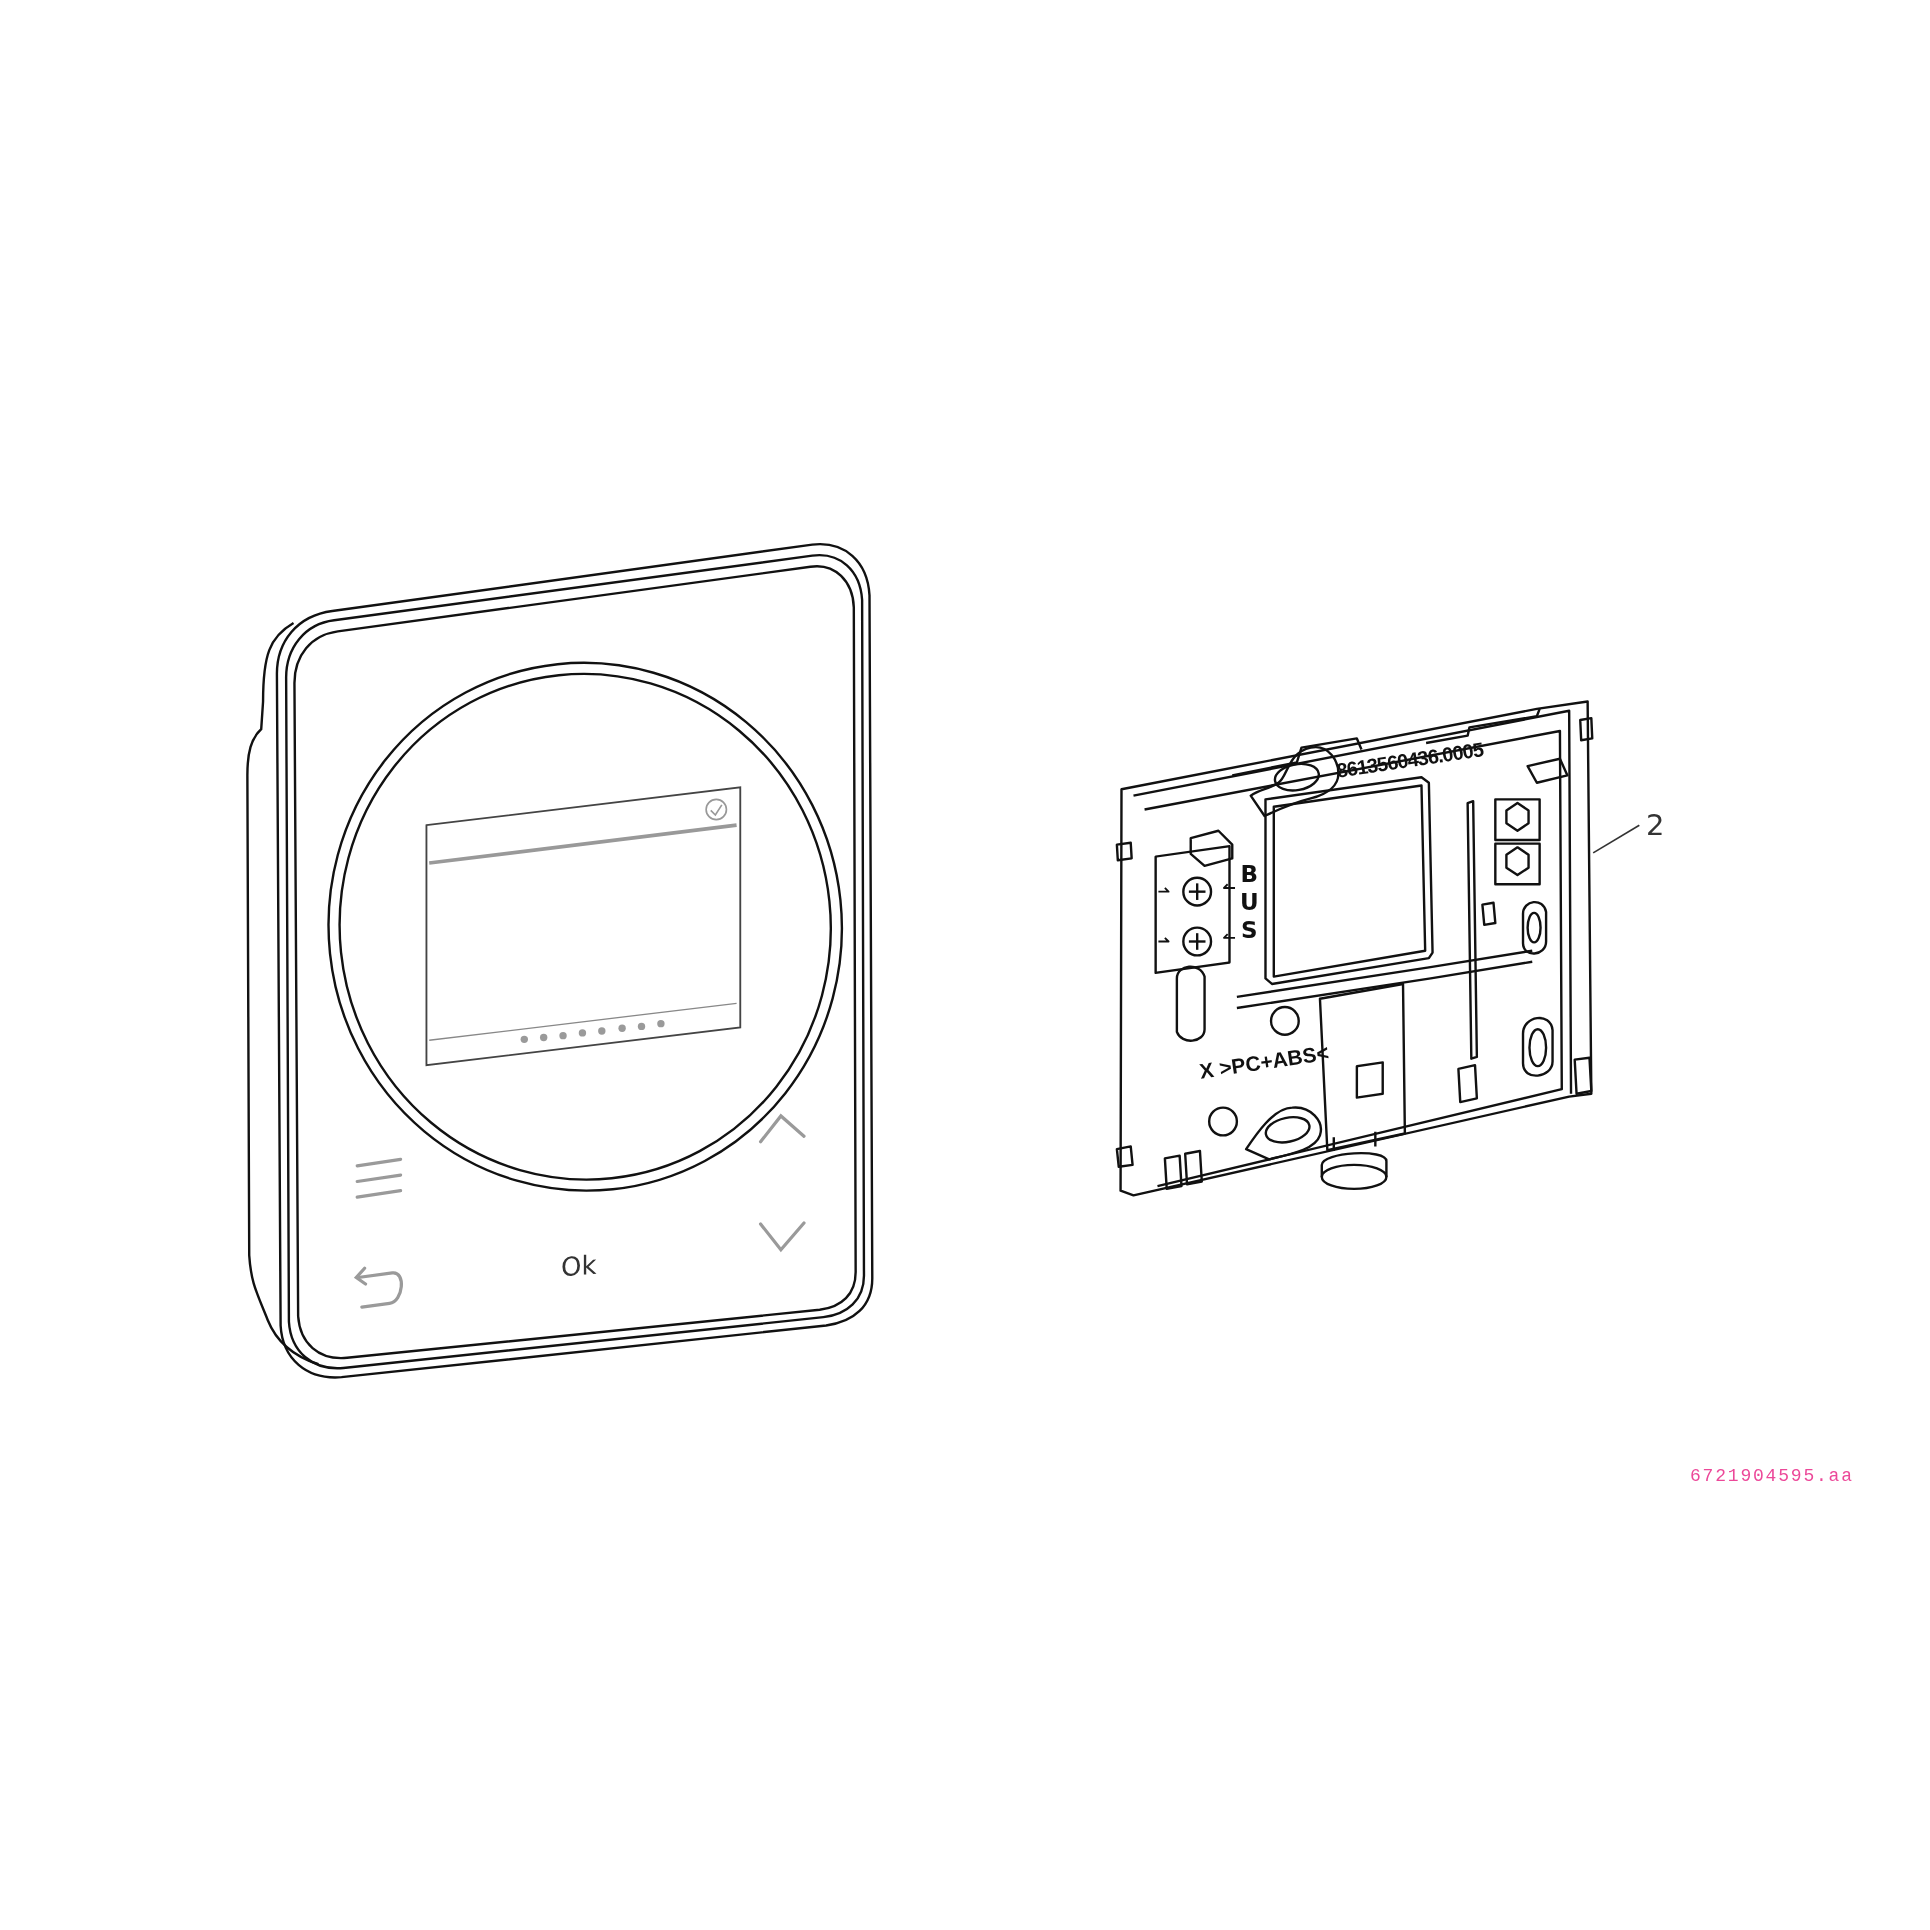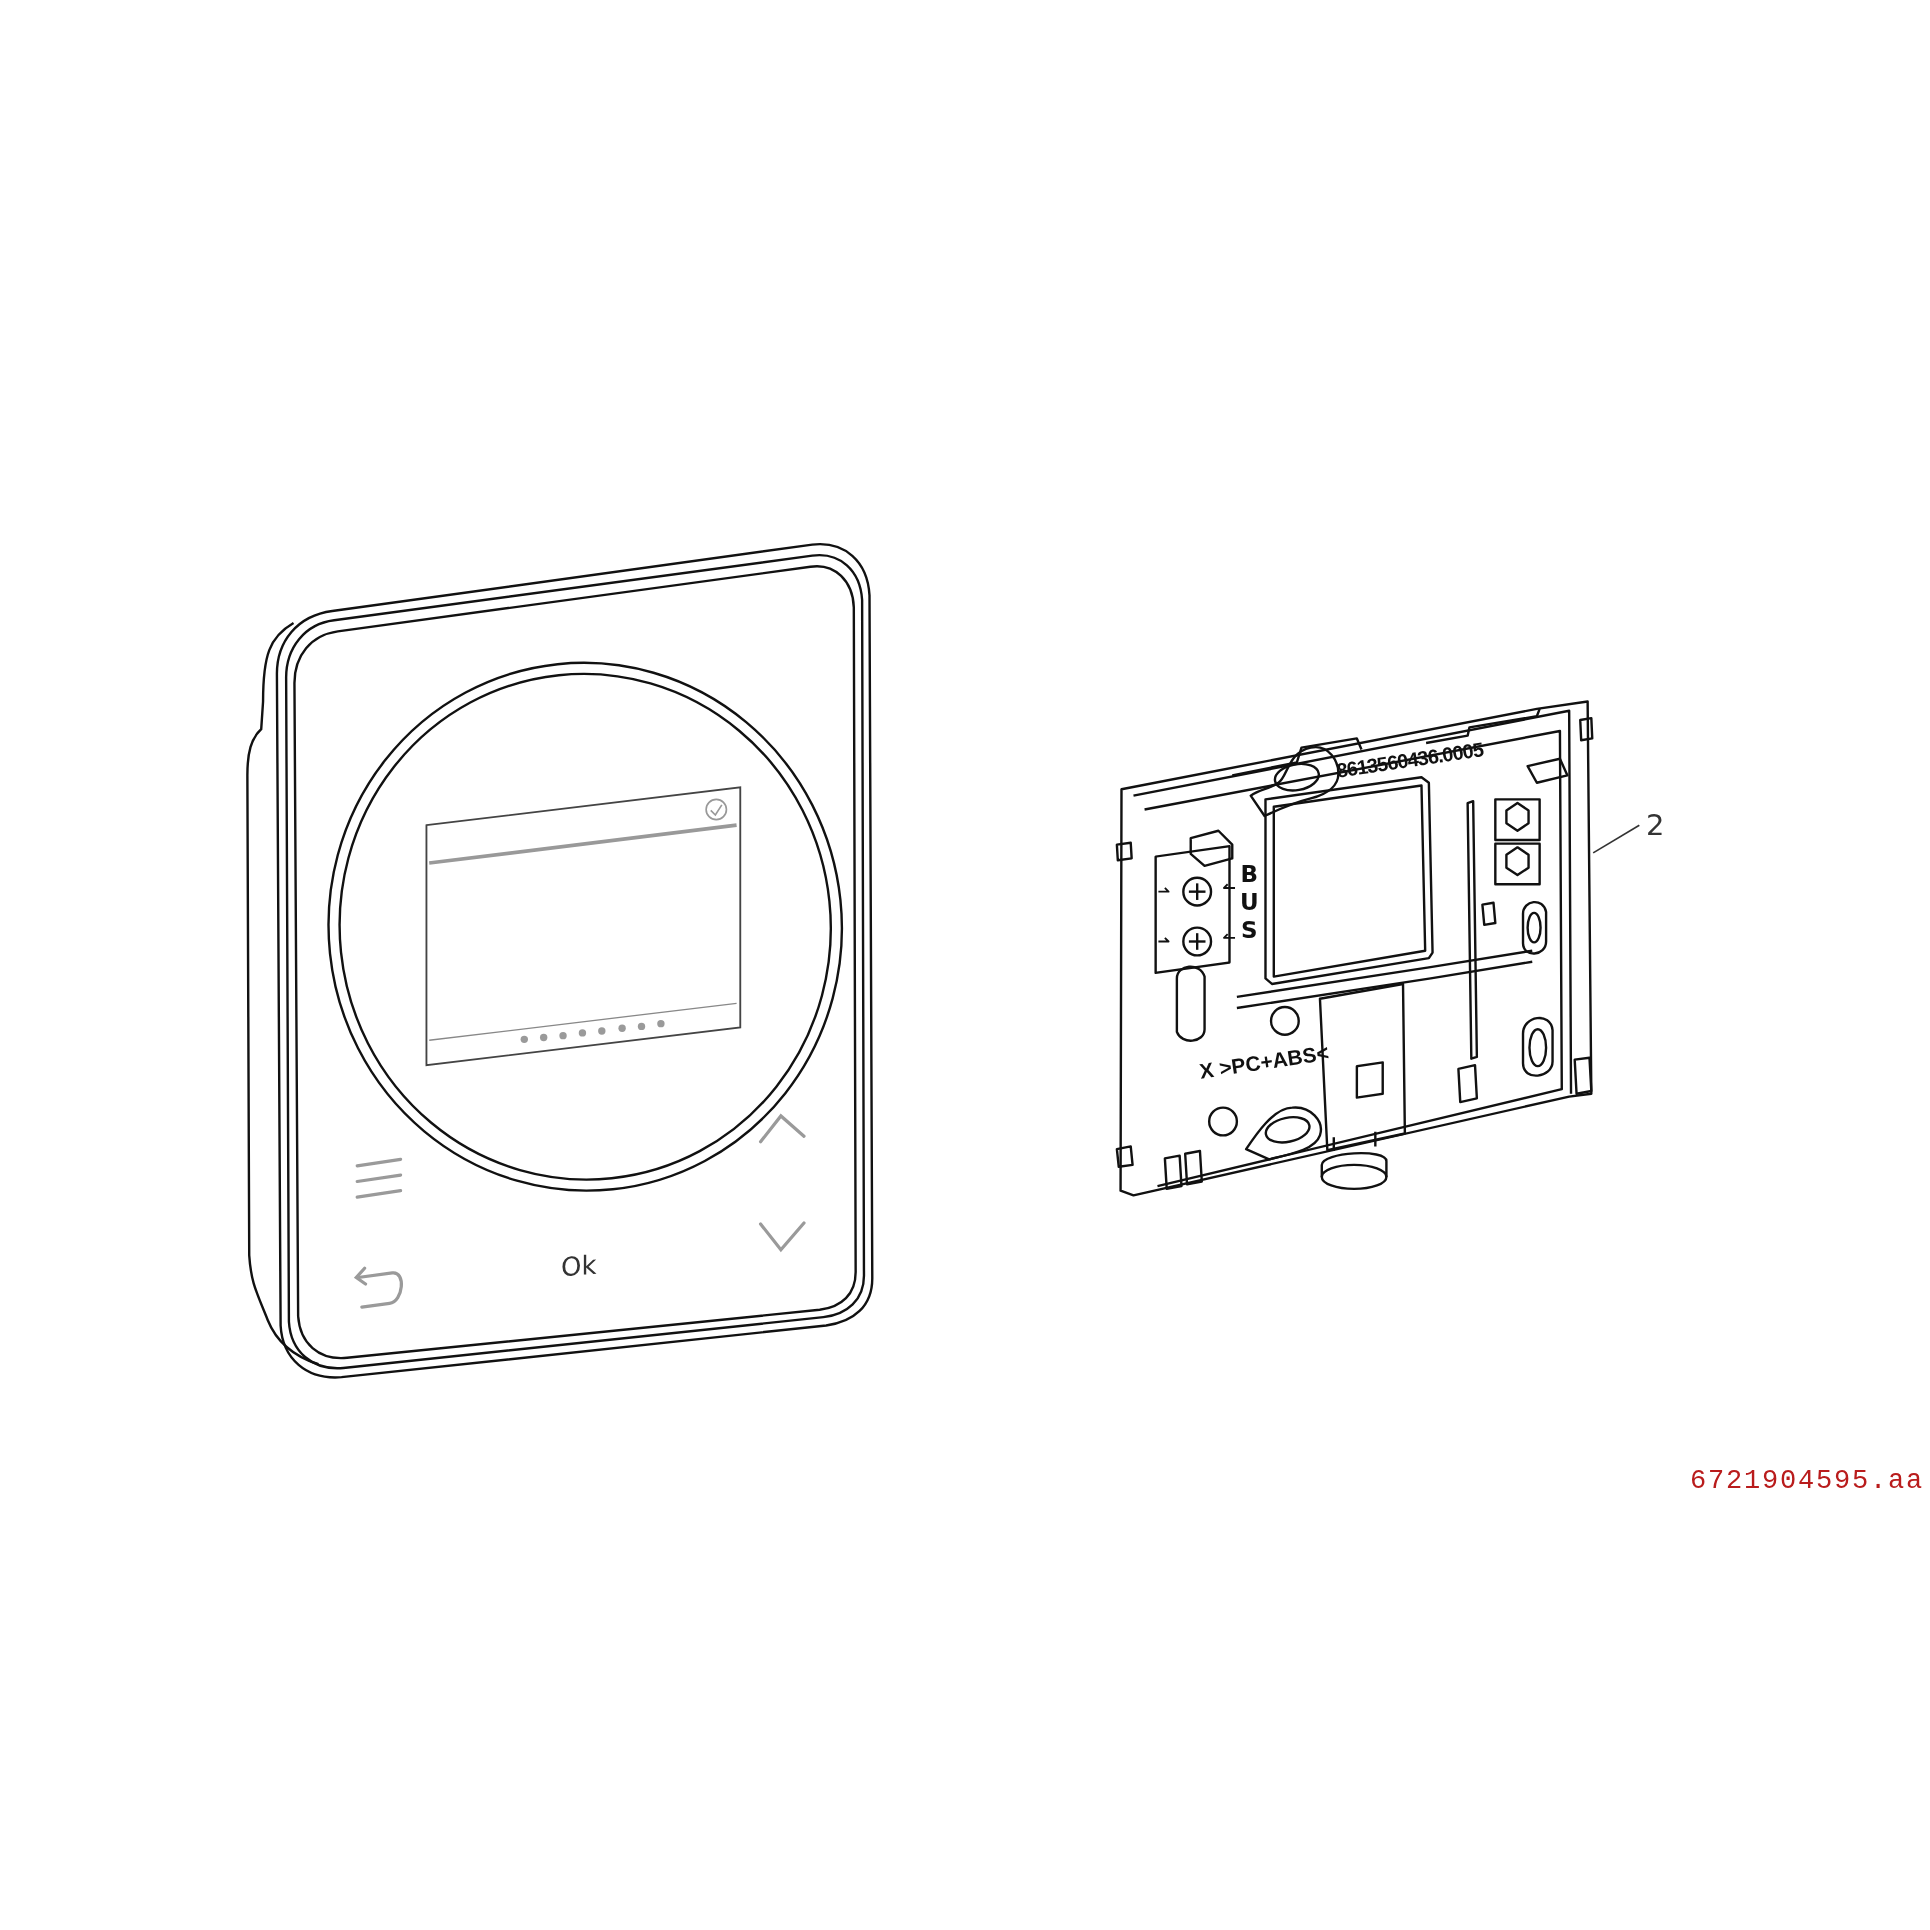--- a/index.html
+++ b/index.html
@@ -1,18 +1,18 @@
 <!DOCTYPE html>
 <html style="font-size:14.8px"><head>
 <meta charset="utf-8">
 <style>
   html, body { margin:0; padding:0; background:#ffffff; }
   body { width:1931px; height:1931px; position:relative; overflow:hidden; font-family:"DejaVu Sans", sans-serif; }
   svg#scene { position:absolute; left:0; top:0; width:1931px; height:1931px; }
-  .doc-code { position:absolute; left:1690px; top:1466px; font-family:"Liberation Mono", "DejaVu Sans Mono", monospace; font-size:27px; color:#b91c1c; letter-spacing:1.8px; white-space:nowrap; }
+  .doc-code { position:absolute; left:1690px; top:1466px; font-family:"Liberation Mono", "DejaVu Sans Mono", monospace; font-size:18px; color:#ec4899; letter-spacing:1.8px; white-space:nowrap; }
   .callout-label { position:absolute; left:1646px; top:808px; font-family:"DejaVu Sans", sans-serif; font-size:29px; color:#333; }
   .ok-label { position:absolute; left:561px; top:1251px; font-family:"DejaVu Sans", sans-serif; font-size:26px; color:#333; transform:skewY(-4deg); }
   .bus-label { position:absolute; left:1240px; top:860px; font-family:"DejaVu Sans", sans-serif; font-weight:bold; font-size:23px; line-height:28px; color:#111; width:18.5px; text-align:center; }
   .serial-label { position:absolute; left:1335px; top:760px; font-family:"Liberation Sans", sans-serif; font-weight:bold; font-size:20px; color:#111; transform:rotate(-8.5deg); transform-origin:left top; letter-spacing:-0.9px; white-space:nowrap; }
   .material-label { position:absolute; left:1198px; top:1060px; font-family:"Liberation Sans", sans-serif; font-weight:bold; font-size:21px; color:#111; transform:rotate(-8.5deg); transform-origin:left top; white-space:nowrap; }
 </style>
 </head>
 <body>
 
 <svg id="scene" viewBox="0 0 2092 2092" xmlns="http://www.w3.org/2000/svg">

